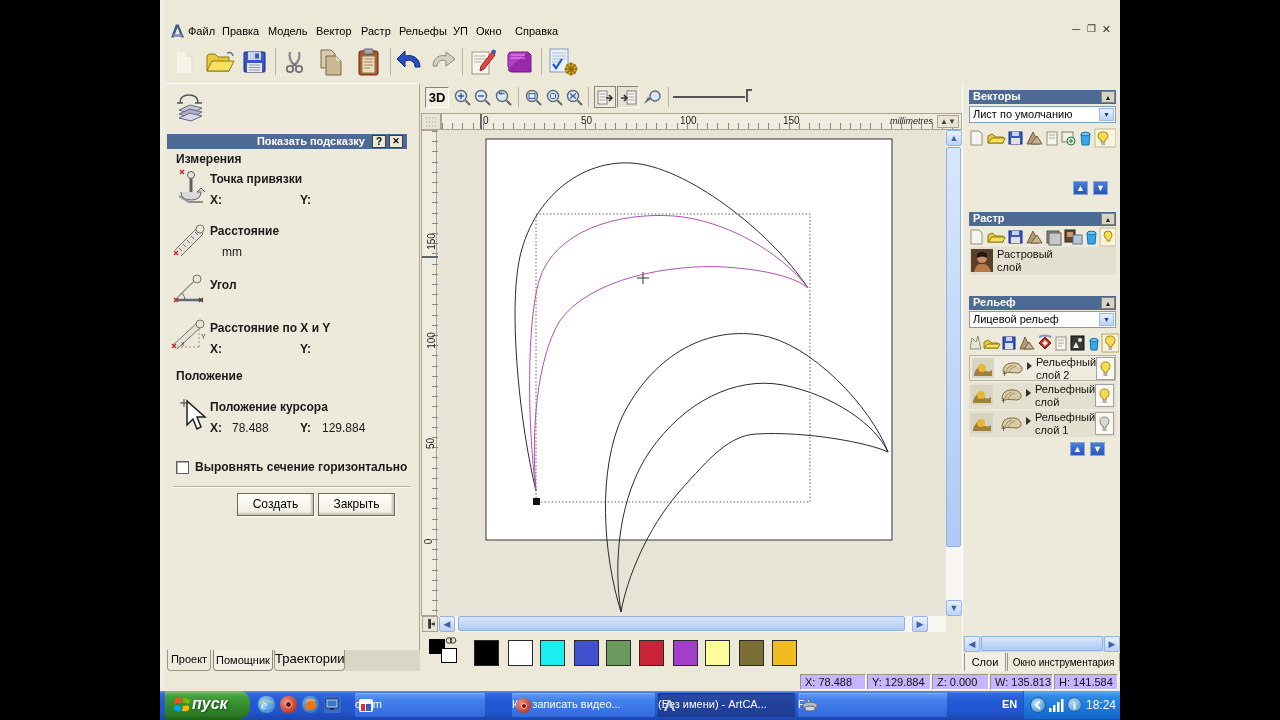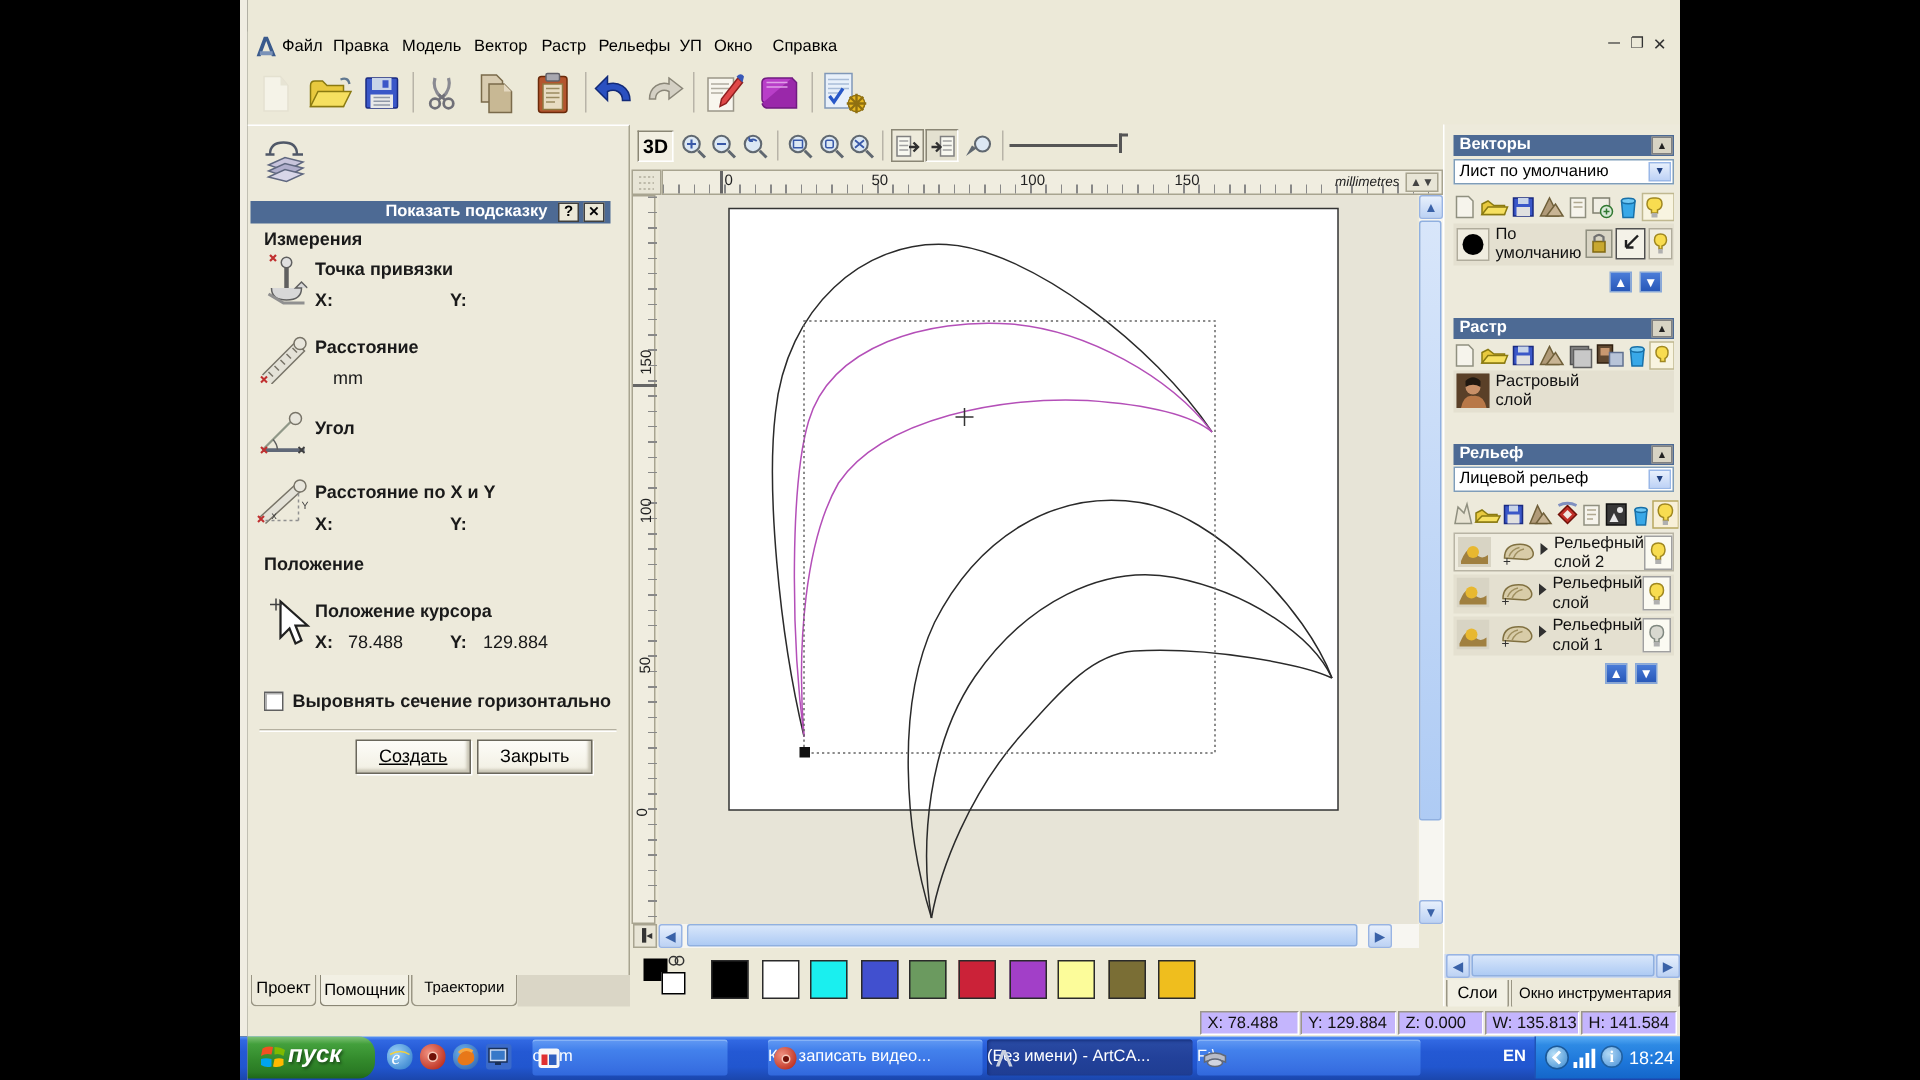--- a/index.html
+++ b/index.html
@@ -256,25 +256,25 @@
       </svg>
     <div class="lbl bold" style="left:45px;top:316px;">Положение курсора</div>
     <div class="lbl bold" style="left:45px;top:337px;">X:</div>
     <div class="lbl" style="left:67px;top:337px;">78.488</div>
     <div class="lbl bold" style="left:135px;top:337px;">Y:</div>
     <div class="lbl" style="left:157px;top:337px;">129.884</div>
     <div class="cbx" style="left:11px;top:377px;"></div>
     <div class="lbl bold" style="left:30px;top:376px;">Выровнять сечение горизонтально</div>
     <div class="abs" style="left:8px;top:402px;width:238px;height:1px;background:#B4B0A0;"></div>
     <div class="abs" style="left:8px;top:403px;width:238px;height:1px;background:#FFF;"></div>
-    <div class="xpbtn" style="left:72px;top:409px;width:77px;text-decoration:underline;">Создать</div>
+    <div class="xpbtn" style="left:72px;top:409px;width:77px;">Создать</div>
     <div class="xpbtn" style="left:153px;top:409px;width:77px;">Закрыть</div>
     <div class="btab" style="left:2px;top:566px;width:44px;line-height:18px;">Проект</div>
     <div class="btab" style="left:48px;top:566px;width:60px;line-height:20px;background:#F2F0E4;border-color:#8a8675;">Помощник</div>
-    <div class="btab" style="left:109px;top:566px;width:71px;line-height:18px;font-size:10px;">Траектории</div>
+    <div class="btab" style="left:109px;top:566px;width:71px;line-height:18px;font-size:13px;">Траектории</div>
     <div class="abs" style="left:180px;top:566px;width:75px;height:22px;background:#DAD6C6;"></div>
   </div>
 
   <div id="canvaswrap">
     <div id="ztb">
       <div class="abs" style="left:5px;top:4px;width:24px;height:21px;background:#F2EFE2;border:1px solid #8a8675;border-right-color:#fff;border-bottom-color:#fff;font-weight:bold;font-size:13px;text-align:center;line-height:19px;">3D</div>
       <svg class="zi" style="left:33px;" width="19" height="19" viewBox="0 0 19 19">
           <circle cx="8" cy="8" r="5.5" fill="#DCE8F4" stroke="#606870" stroke-width="1.4"></circle>
           <path d="M12.5 12.5 L17 17" stroke="#606870" stroke-width="2"></path>
           <path d="M5 8 L11 8 M8 5 L8 11" stroke="#3858A8" stroke-width="1.4"></path>
@@ -426,36 +426,20 @@
         <g>
             <path d="M112 6 L121 6 L120 17 L113 17 Z" fill="#38A8E8" stroke="#1870A8"></path>
             <ellipse cx="116.5" cy="6" rx="4.5" ry="1.8" fill="#70C8F4" stroke="#1870A8"></ellipse>
           </g>
         <g>
             <rect x="126" y="1" width="21" height="18" fill="#F8F4E0" stroke="#C0B890"></rect>
             <path d="M133 4 Q129 4 129 8 Q129 11 132 12 L132 14 L136 14 L136 12 Q139 11 139 8 Q139 4 135 4 Z" fill="#F8DC50" stroke="#A08820"></path>
             <rect x="132" y="14" width="4" height="3" fill="#B0B0B0"></rect>
           </g>
       </svg>
-    </div>
-    <div class="lrow" style="top:66px;height:28px;">
-      <div class="abs" style="left:2px;top:3px;width:22px;height:22px;background:#F0EDE0;border:1px solid #B0AC9C;"></div>
-      <div class="abs" style="left:6px;top:7px;width:14px;height:14px;background:#000;border-radius:7px;"></div>
-      <div class="abs" style="left:28px;top:1px;line-height:13px;">По<br>умолчанию</div>
-      <div class="abs" style="left:88px;top:4px;width:18px;height:19px;background:#D8D4C4;border:1px solid #909080;"><svg width="16" height="17" viewBox="0 0 16 17">
-            <rect x="4" y="7" width="8" height="7" fill="#C8A830" stroke="#806810"></rect>
-            <path d="M5 7 L5 4 Q8 1 11 4 L11 7" fill="none" stroke="#707070" stroke-width="1.5"></path>
-          </svg></div>
-      <div class="abs" style="left:108px;top:3px;width:20px;height:21px;background:#F4F2E8;border:1px solid #505050;"><svg width="18" height="19" viewBox="0 0 18 19">
-            <path d="M14 4 L6 12 M6 12 L6 7 M6 12 L11 12" stroke="#202020" stroke-width="1.6" fill="none"></path>
-          </svg></div>
-      <div class="abs" style="left:130px;top:3px;width:16px;height:21px;background:#F0EDE0;border:1px solid #B0AC9C;"><svg width="14" height="19" viewBox="0 0 14 19">
-            <path d="M7 3 Q3 3 3 7 Q3 10 6 11 L6 13 L8 13 L8 11 Q11 10 11 7 Q11 3 7 3 Z" fill="#F8DC50" stroke="#A08820"></path>
-            <rect x="5.5" y="13" width="3" height="3" fill="#B0B0B0"></rect>
-          </svg></div>
     </div>
     <div class="udbtn" style="left:110px;top:98px;background:linear-gradient(#4A7CD8,#2858B8);color:#fff;">▲</div>
     <div class="udbtn" style="left:130px;top:98px;background:linear-gradient(#4A7CD8,#2858B8);color:#fff;">▼</div>
     <div class="shead" style="top:129px;">Растр<div class="up">▲</div></div>
     <div class="icorow" style="top:144px;">
       <svg width="147" height="20" viewBox="0 0 147 20">
         <g>
             <path d="M2 3 L10 3 L13 6 L13 17 L2 17 Z" fill="#F6F4EC" stroke="#909080"></path>
           </g>
         <g>

